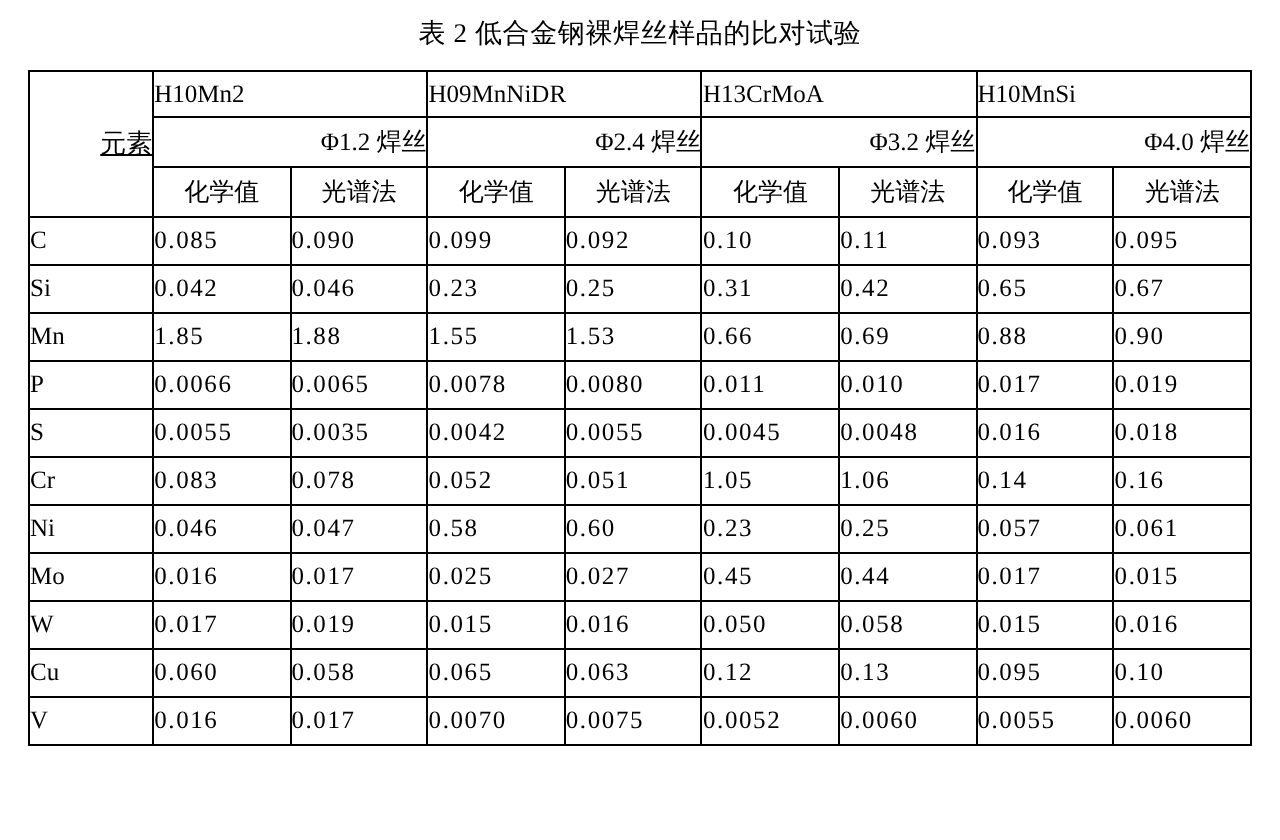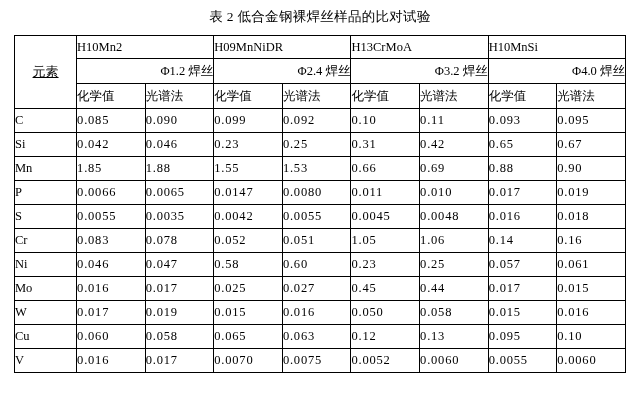--- a/index.html
+++ b/index.html
@@ -50,27 +50,27 @@
     height: 22px;
     line-height: 22px;
   }
   .hdr-wire {
     text-align: right;
     font-size: 12.5px;
     height: 24px;
     line-height: 24px;
   }
   .hdr-sub {
-    text-align: left;
+    text-align: center;
     font-size: 12.5px;
     height: 24px;
     line-height: 24px;
   }
   .corner {
-    text-align: center;
+    text-align: right;
     font-size: 13px;
     vertical-align: middle;
     text-decoration: underline;
   }
   .elem-cell {
     text-align: left;
     padding-left: 7px;
     font-size: 12.5px;
     height: 23px;
     line-height: 23px;
@@ -163,21 +163,21 @@
         <td class="val-cell">1.53</td>
         <td class="val-cell">0.66</td>
         <td class="val-cell">0.69</td>
         <td class="val-cell">0.88</td>
         <td class="val-cell">0.90</td>
       </tr>
       <tr>
         <td class="elem-cell">P</td>
         <td class="val-cell">0.0066</td>
         <td class="val-cell">0.0065</td>
-        <td class="val-cell">0.0147</td>
+        <td class="val-cell">0.0078</td>
         <td class="val-cell">0.0080</td>
         <td class="val-cell">0.011</td>
         <td class="val-cell">0.010</td>
         <td class="val-cell">0.017</td>
         <td class="val-cell">0.019</td>
       </tr>
       <tr>
         <td class="elem-cell">S</td>
         <td class="val-cell">0.0055</td>
         <td class="val-cell">0.0035</td>

